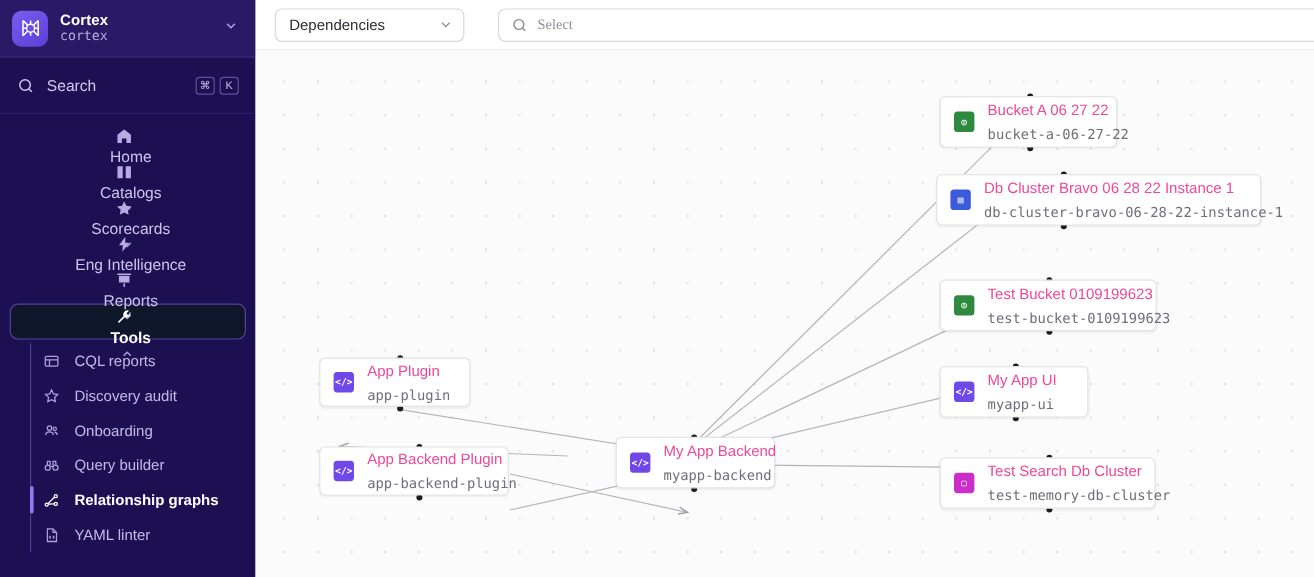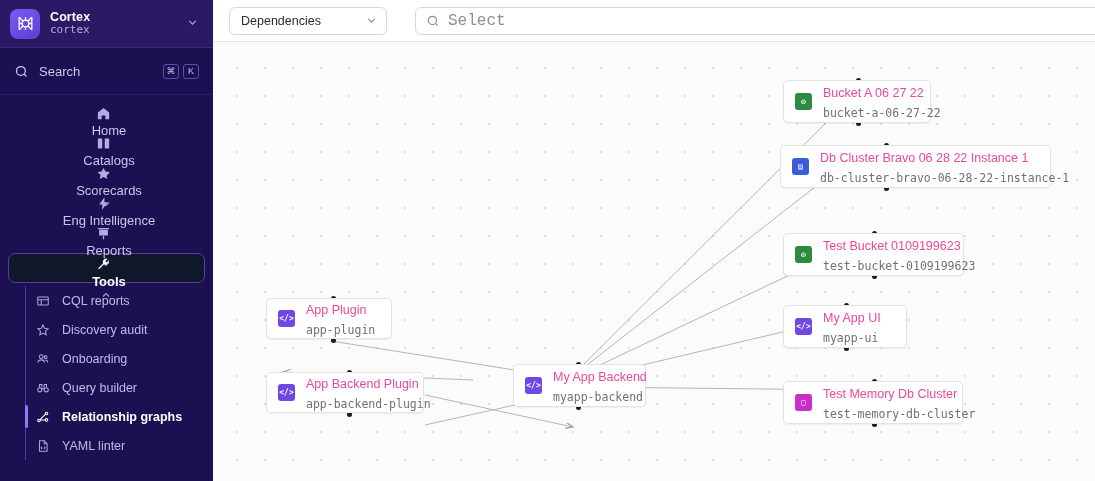--- a/index.html
+++ b/index.html
@@ -109,22 +109,22 @@
   .select-box .sc { color: #8b8b96; display:flex; }
   .search-box {
     flex: 1 1 auto; height: 28px; margin-right: -6px;
     border: 1px solid #d8d8d8; border-radius: 6px;
     display: flex; align-items: center; padding: 0 10px;
     background: #fff;
   }
   .search-box .sbi { color: #8b8b96; flex: 0 0 auto; display: flex; }
   .search-box input {
     border: 0; outline: 0; margin-left: 8px;
-    font-size: 16px; color: #2b2b34;
-    font-family: Liberation Mono, monospace;
+    font-size: 12px; color: #2b2b34;
+    font-family: Liberation Serif, serif;
     flex: 1 1 auto; background: transparent;
   }
   .search-box input::placeholder { color: #8e8e99; }
 
   .canvas {
     position: absolute; left: 0; top: 42px;
     width: 882px; height: 439px;
     background-color: #fbfbfb;
     background-image: radial-gradient(circle, #dddde2 1px, transparent 1px);
     background-size: 28px 28px;
@@ -437,21 +437,21 @@
         <span class="nicn" style="background:#7048e8;">&lt;/&gt;</span>
         <span class="ntxt">
           <span class="ntitle">My App UI</span><br>
           <span class="nslug">myapp-ui</span>
         </span>
       </div>
 
       <div class="node" style="left:570px; top:339px; width:180px; height:43px;">
         <span class="nicn" style="background:#c92ec9;">▢</span>
         <span class="ntxt">
-          <span class="ntitle">Test Memory Db Cluster</span><br>
+          <span class="ntitle">Test Search Db Cluster</span><br>
           <span class="nslug">test-memory-db-cluster</span>
         </span>
       </div>
 
       <div class="node" style="left:53px; top:256px; width:126px; height:41px;">
         <span class="nicn" style="background:#7048e8;">&lt;/&gt;</span>
         <span class="ntxt">
           <span class="ntitle">App Plugin</span><br>
           <span class="nslug">app-plugin</span>
         </span>

